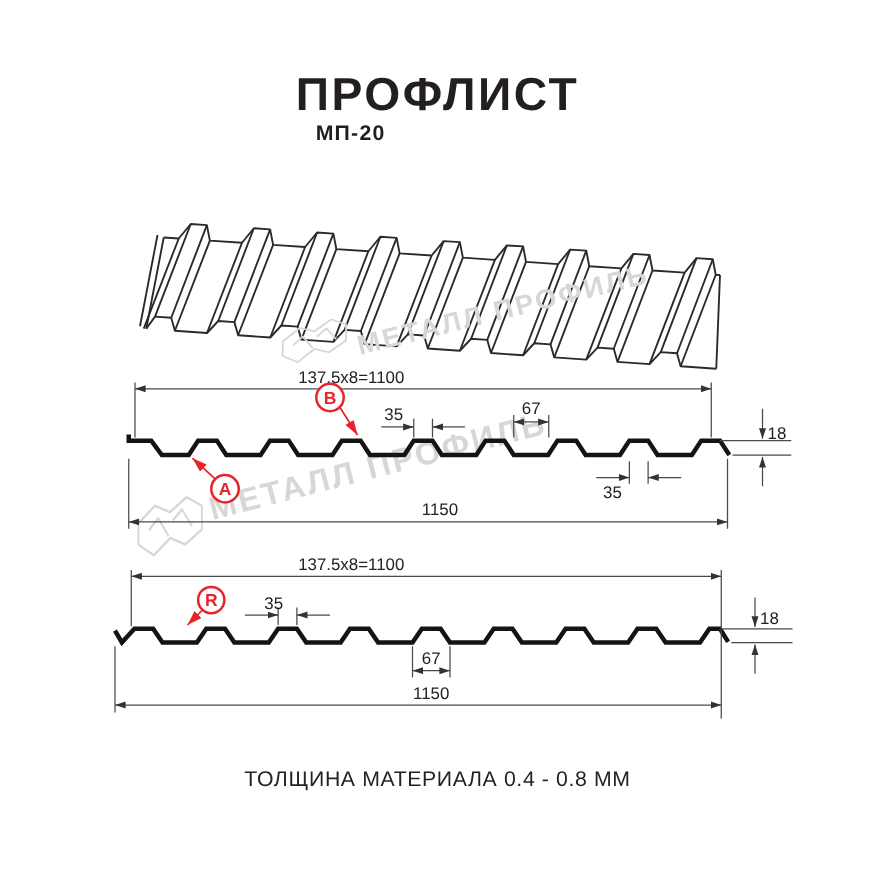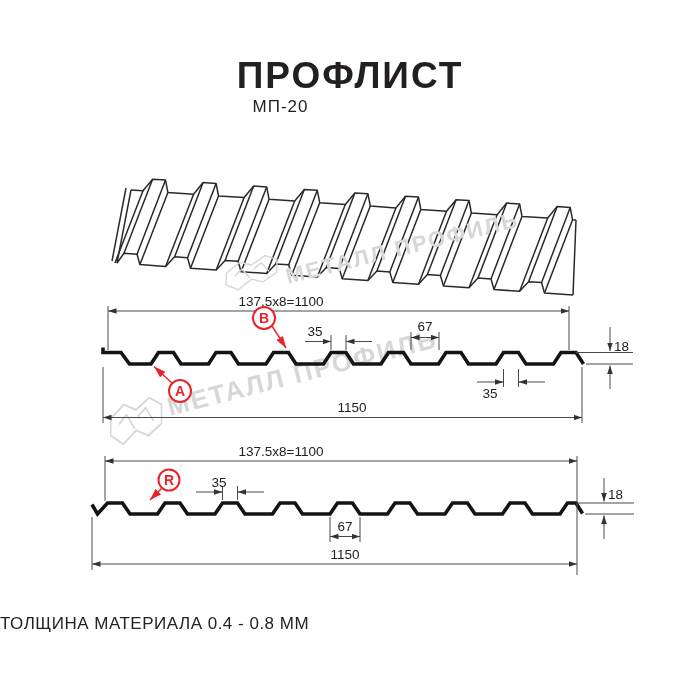--- a/index.html
+++ b/index.html
@@ -1,22 +1,22 @@
 <!DOCTYPE html>
 <html><head>
 <meta charset="utf-8">
 <style>
   html,body{margin:0;padding:0;background:#ffffff;}
   #page{position:relative;width:700px;height:700px;background:#fff;overflow:hidden;
         font-family:"Liberation Sans",sans-serif;border-radius:21px;}
   .title{position:absolute;left:0;top:55px;width:700px;text-align:center;
          font-size:37px;font-weight:bold;letter-spacing:2px;color:#231f20;}
   .subtitle{position:absolute;left:0;top:97px;width:561px;text-align:center;
-         font-size:17px;font-weight:normal;letter-spacing:1px;color:#231f20;}
-  .caption{position:absolute;left:0;top:614px;width:700px;
+         font-size:17px;font-weight:bold;letter-spacing:1px;color:#231f20;}
+  .caption{position:absolute;left:0;top:614px;width:700px;text-align:center;
          font-size:17px;font-weight:500;letter-spacing:.5px;color:#232323;}
   svg{position:absolute;left:0;top:0;}
   .dimtxt{font-size:13.5px;fill:#222;font-family:"Liberation Sans",sans-serif;}
   .calltxt{font-size:14px;font-weight:bold;font-family:"Liberation Sans",sans-serif;}
   .thin{stroke:#4a4a4a;stroke-width:1;fill:none;}
   .profile{stroke:#141414;stroke-width:3.6;fill:none;stroke-linejoin:miter;}
   .redln{stroke-width:1.4;fill:none;}
   .wmtxt{font-weight:bold;fill:#d7d7d7;letter-spacing:2px;font-family:"Liberation Sans",sans-serif;}
   .wmshape{stroke:#d7d7d7;stroke-width:2.4;fill:none;stroke-linejoin:round;}
   .sheet{stroke:#2a2a2a;stroke-width:1.5;fill:none;stroke-linejoin:round;}

